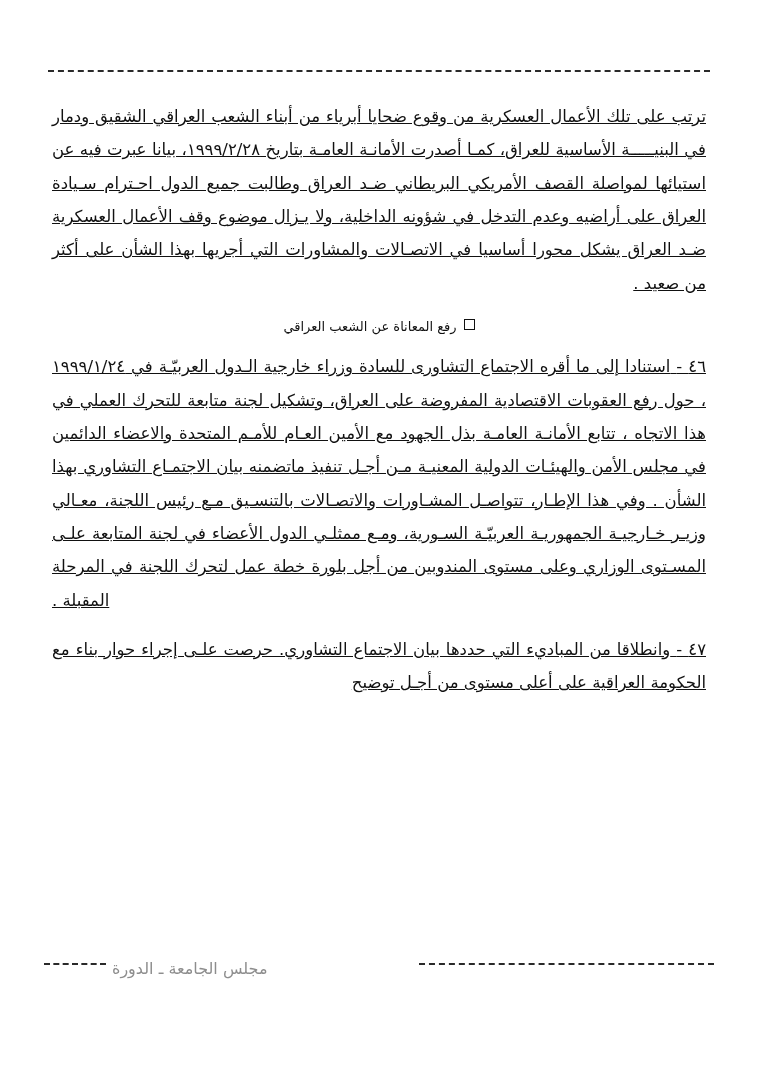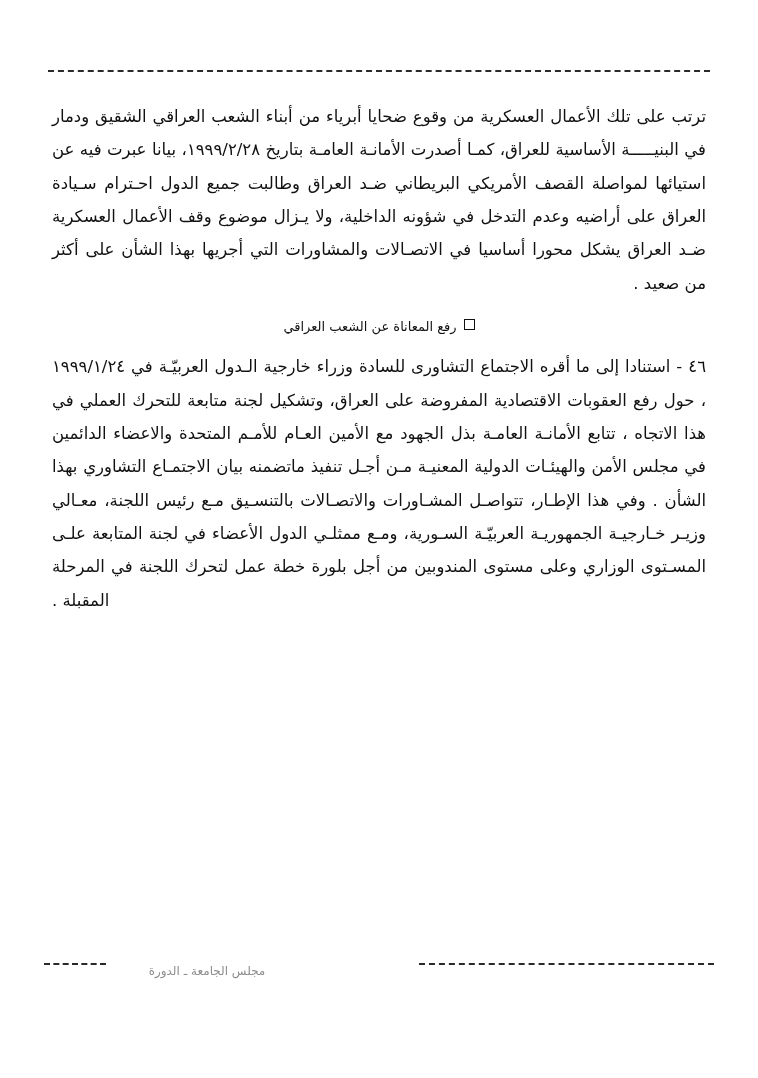--- a/index.html
+++ b/index.html
@@ -49,20 +49,21 @@
     direction: rtl;
     text-align: justify;
     font-size: 16.5px;
     line-height: 2.02;
     color: #111;
   }
   p {
     margin: 0 0 2px 0;
     text-align: justify;
     text-align-last: justify;
+    text-decoration: underline;
   }
   p.last-right {
     text-align-last: right;
   }
   p.last-left {
     text-align-last: left;
   }
   .bullet-line {
     margin: 14px 0 8px 0;
     text-align: center;
@@ -95,22 +96,22 @@
     bottom: 113px;
     right: 44px;
     width: 295px;
     border-top: 2px dashed #2a2a2a;
   }
   .footer-note {
     position: absolute;
     bottom: 100px;
     left: 112px;
     width: 190px;
-    text-align: center;
-    font-size: 12px;
+    text-align: left;
+    font-size: 16px;
     color: #8d8d8d;
     direction: rtl;
     letter-spacing: 0.5px;
     filter: blur(0.4px);
   }
 </style>
 </head>
 <body>
 
 <div class="page">
@@ -123,20 +124,23 @@
     <p class="last-right">ترتب على تلك الأعمال العسكرية من وقوع ضحايا أبرياء من  أبناء الشعب العراقي الشقيق ودمار في البنيـــــة الأساسية للعراق، كمـا أصدرت الأمانـة العامـة بتاريخ ١٩٩٩/٢/٢٨، بيانا عبرت فيه عن استيائها لمواصلة القصف الأمريكي البريطاني ضـد العراق  وطالبت جميع الدول احـترام سـيادة العراق على أراضيه وعدم التدخل في شؤونه الداخلية، ولا يـزال  موضوع وقف الأعمال العسكرية ضـد العراق يشكل محورا أساسيا في الاتصـالات والمشاورات التي أجريها بهذا الشأن على أكثر من صعيد .</p>
 
     <div class="bullet-line">
       <span class="bullet-box"></span><span>رفع المعاناة عن الشعب العراقي</span>
     </div>
 
     <div class="para-block">
       <p class="last-left"><span>٤٦ -</span> <span>استنادا إلى ما أقره الاجتماع التشاورى للسادة وزراء  خارجية الـدول العربيّـة في ١٩٩٩/١/٢٤ ،  حول رفع العقوبات الاقتصادية المفروضة على العراق، وتشكيل لجنة متابعة  للتحرك العملي  في هذا الاتجاه ،  تتابع الأمانـة العامـة بذل الجهود مع الأمين  العـام للأمـم المتحدة والاعضاء الدائمين في مجلس الأمن والهيئـات الدولية المعنيـة  مـن أجـل تنفيذ ماتضمنه  بيان الاجتمـاع التشاوري بهذا الشأن . وفي هذا الإطـار، تتواصـل المشـاورات والاتصـالات بالتنسـيق مـع رئيس اللجنة،  معـالي وزيـر خـارجيـة الجمهوريـة العربيّـة السـورية، ومـع ممثلـي الدول الأعضاء  في لجنة المتابعة علـى المسـتوى الوزاري  وعلى مستوى المندوبين من أجل بلورة خطة  عمل لتحرك  اللجنة في المرحلة المقبلة .</span></p>
     </div>
 
+    <div class="para-block tight">
+      <p class="last-right"><span>٤٧ -</span> <span>وانطلاقا من المباديء  التي حددها بيان  الاجتماع التشاوري. حرصت علـى إجراء  حوار بناء مع الحكومة العراقية على أعلى مستوى من أجـل توضيح</span></p>
+    </div>
 
   </div>
 
   <div class="footer-rule-left"></div>
   <div class="footer-rule-right"></div>
   <div class="footer-note">مجلس الجامعة ـ الدورة</div>
 
 </div>
 
 </body></html>

